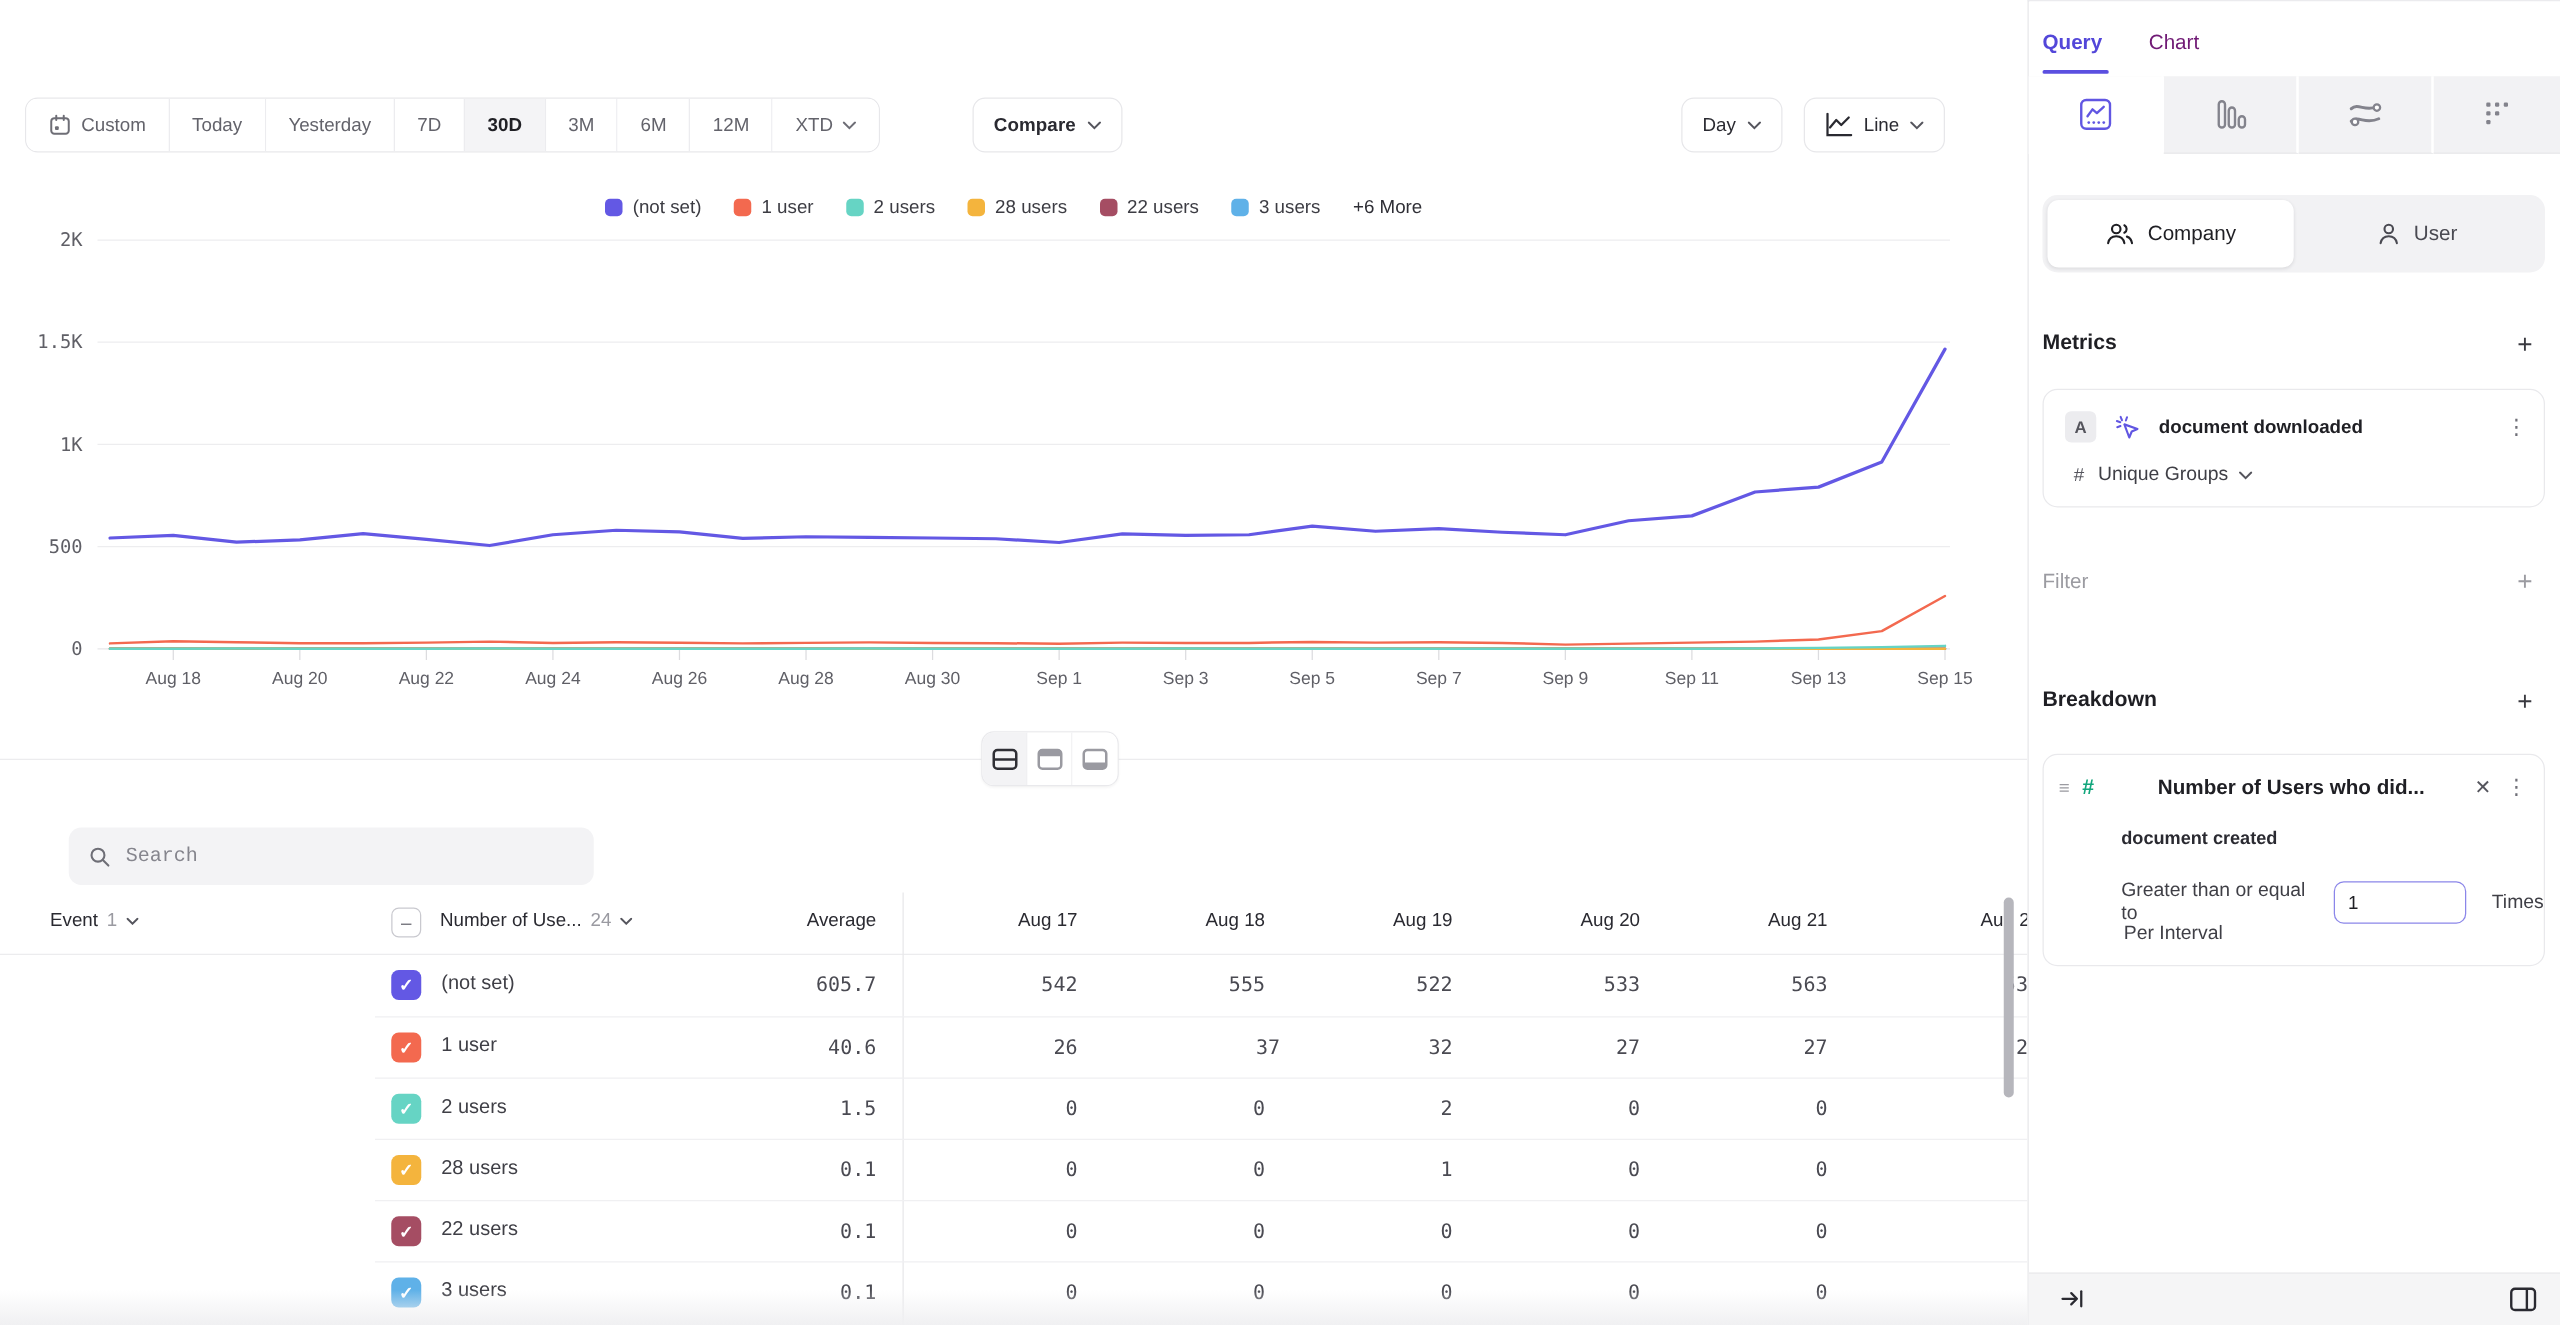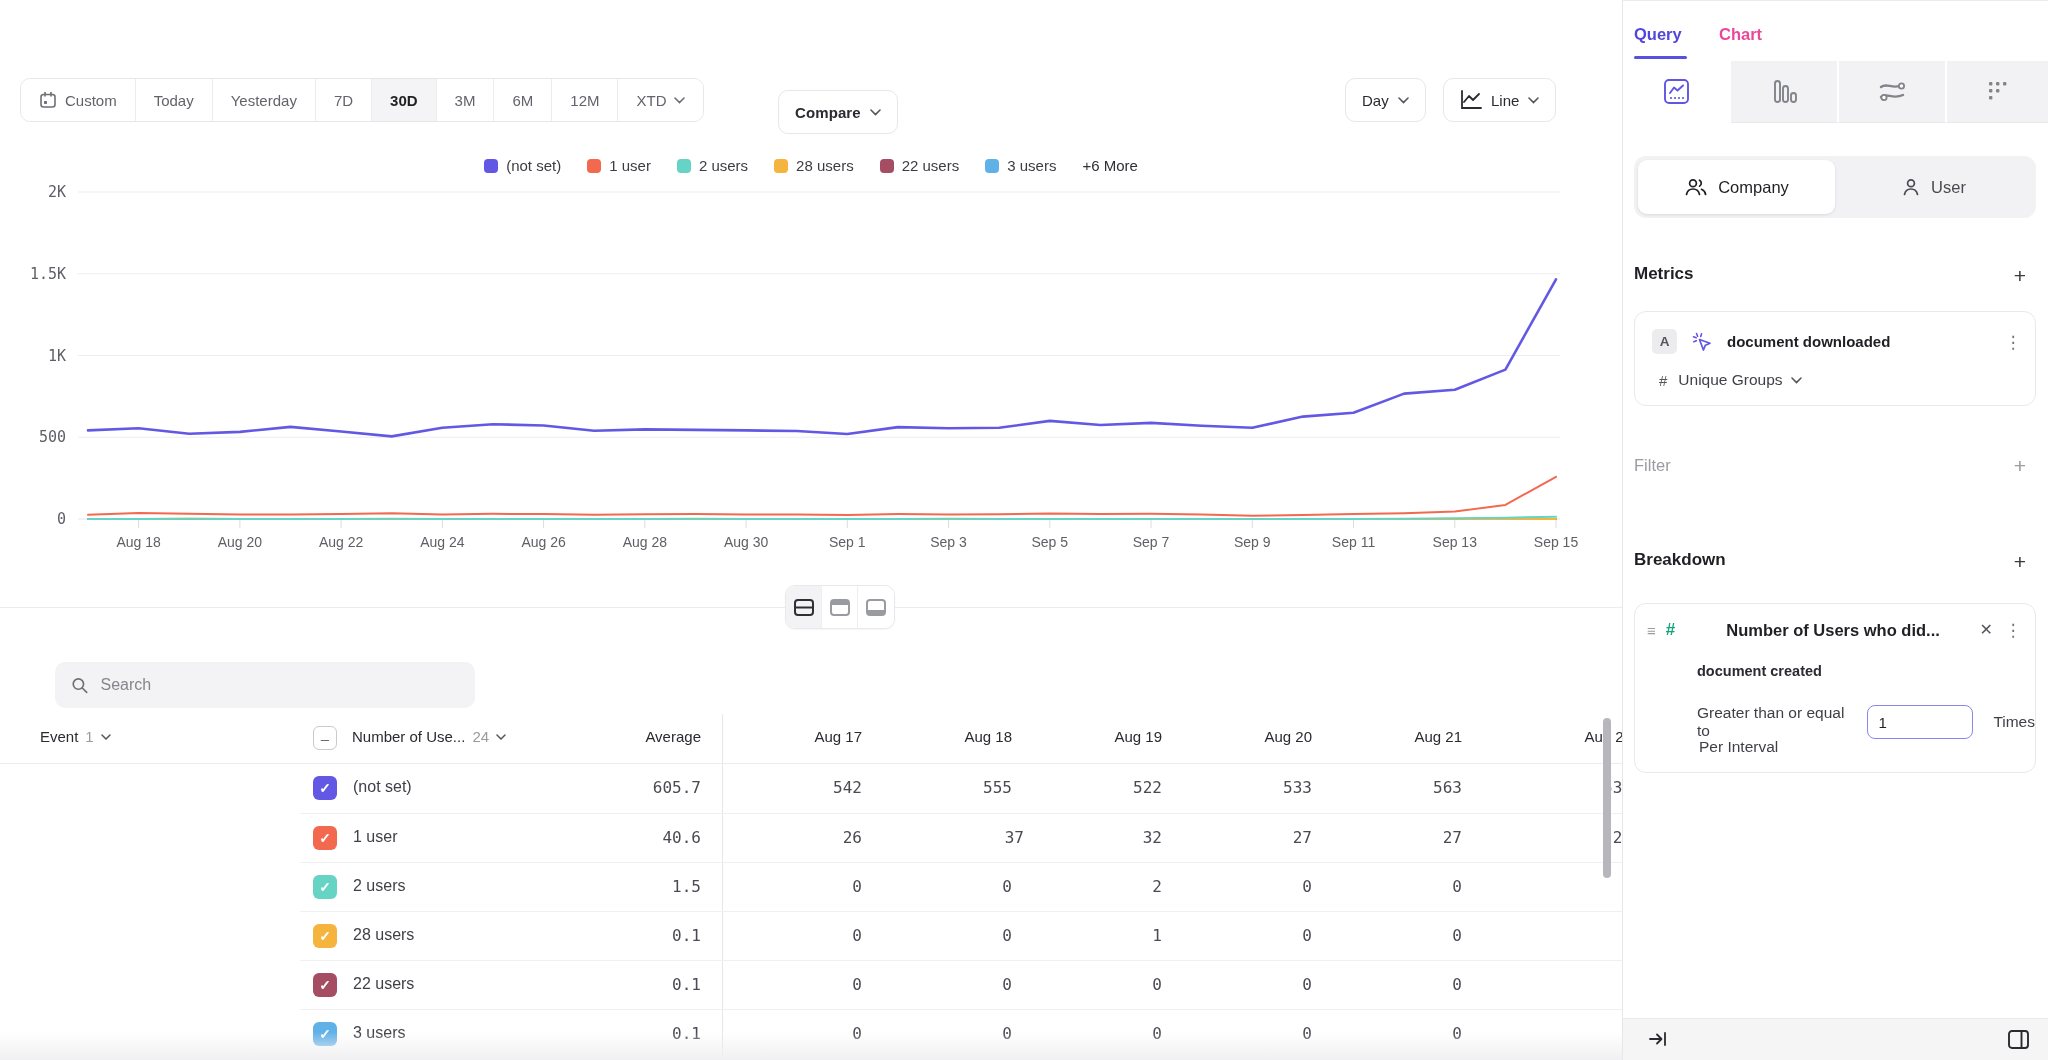--- a/index.html
+++ b/index.html
@@ -37,21 +37,21 @@
   
   .layout-group{ position:absolute; left:785px; top:585px; height:44px; display:flex; background:#fff;
                  border:1px solid #e9e9ec; border-radius:10px; overflow:hidden; box-shadow:0 1px 2px rgba(20,20,30,.04); }
   .layout-group .lt{ width:36px; display:flex; align-items:center; justify-content:center; border-right:1px solid #efeff1; cursor:pointer; background:#fff; border-top:0; border-bottom:0; border-left:0;}
   .layout-group .lt:last-child{ border-right:none; }
   .layout-group .lt.active{ background:#f3f3f5; }
 
   
   .search-box{ position:absolute; left:55px; top:662px; width:420px; height:46px; background:#f3f3f5;
                border-radius:10px; display:flex; align-items:center; padding:0 16px; gap:12px; }
-  .search-box input{ border:none; background:transparent; outline:none; font-family:Liberation Sans, sans-serif; font-size:16px; color:#c2410c; width:100%; }
+  .search-box input{ border:none; background:transparent; outline:none; font-family:Liberation Mono, monospace; font-size:16px; color:#c2410c; width:100%; }
   .search-box input::placeholder{ color:#85858d; }
 
   
   .th-text{ position:absolute; top:728px; font-size:15px; color:#2a2a31; display:flex; align-items:center; gap:7px; }
   .th-count{ color:#9a9aa1; }
   .hdr-border{ position:absolute; left:0; top:763px; width:1622px; height:1px; background:#ececee; }
   .col-divider{ position:absolute; left:722px; top:714px; width:1px; height:346px; background:#e7e7ea; }
   .date-head{ position:absolute; top:728px; width:110px; text-align:right; font-size:15px; color:#2a2a31; }
 
   .event-cell{ position:absolute; left:19px; top:770px; width:268px; height:290px; background:#f4f4f6;
@@ -69,21 +69,21 @@
   .trow .rlabel{ position:absolute; left:53px; top:14px; font-size:16px; color:#3f3f46; }
   .trow .val{ position:absolute; top:14px; width:100px; text-align:right; font-size:16px; color:#4a4a52; }
 
   .tbl-scrollbar{ position:absolute; left:1603px; top:718px; width:8px; height:160px; border-radius:4px; background:#b6b6bc; cursor:pointer; }
   .fade-bottom{ position:absolute; left:0; bottom:0; width:1622px; height:28px;
                 background:linear-gradient(rgba(243,243,245,0), #f0f0f2); pointer-events:none; }
 
   
   .right-panel{ position:absolute; left:1622px; top:0; width:426px; height:1060px; background:#fff;
                 border-left:1px solid #e7e7ea; border-top:1px solid #ebebee; }
-  .rp-tab{ position:absolute; top:24px; font-size:16.5px; color:#ec4899; cursor:pointer;font-weight:bold; }
+  .rp-tab{ position:absolute; top:24px; font-size:16.5px; color:#701a75; cursor:pointer; }
   .rp-tab.active{ color:#5347d9; font-weight:bold; }
   .rp-underline{ position:absolute; left:11px; top:55px; width:53px; height:3px; border-radius:2px; background:#5b4fe0; }
 
   .icon-strip{ position:absolute; left:0; top:60px; width:426px; height:62px; background:#f2f2f4; display:flex; }
   .icon-strip .itab{ flex:0 0 108px; display:flex; align-items:center; justify-content:center;
                      border-right:2px solid #fff; border-bottom:1px solid #e8e8ea; cursor:pointer; }
   .icon-strip .itab:first-child{ background:#fff; border-bottom:1px solid #fff; }
   .icon-strip .itab:last-child{ flex:1 1 auto; border-right:none; }
 
   .seg-toggle{ position:absolute; left:11px; top:155px; width:402px; height:62px; background:#f2f2f4;
@@ -213,21 +213,21 @@
           <span>12M</span>
         </button>
         <button class="drbtn">
           <span>XTD</span>
           <svg width="11" height="7" viewBox="0 0 11 7">
             <polyline points="1,1 5.5,5.5 10,1" fill="none" stroke="#6e6e76" stroke-width="1.6" stroke-linecap="round"></polyline>
           </svg>
         </button>
       </div>
 
-    <button class="btn" style="left:778px; top:90px;">
+    <button class="btn" style="left:778px; top:78px;">
       <span class="lbl">Compare</span>
       <svg width="11" height="7" viewBox="0 0 11 7">
           <polyline points="1,1 5.5,5.5 10,1" fill="none" stroke="#55555d" stroke-width="1.6" stroke-linecap="round"></polyline>
         </svg>
     </button>
 
     <button class="btn" style="left:1345px; top:78px;">
       <span>Day</span>
       <svg width="11" height="7" viewBox="0 0 11 7">
           <polyline points="1,1 5.5,5.5 10,1" fill="none" stroke="#55555d" stroke-width="1.6" stroke-linecap="round"></polyline>

